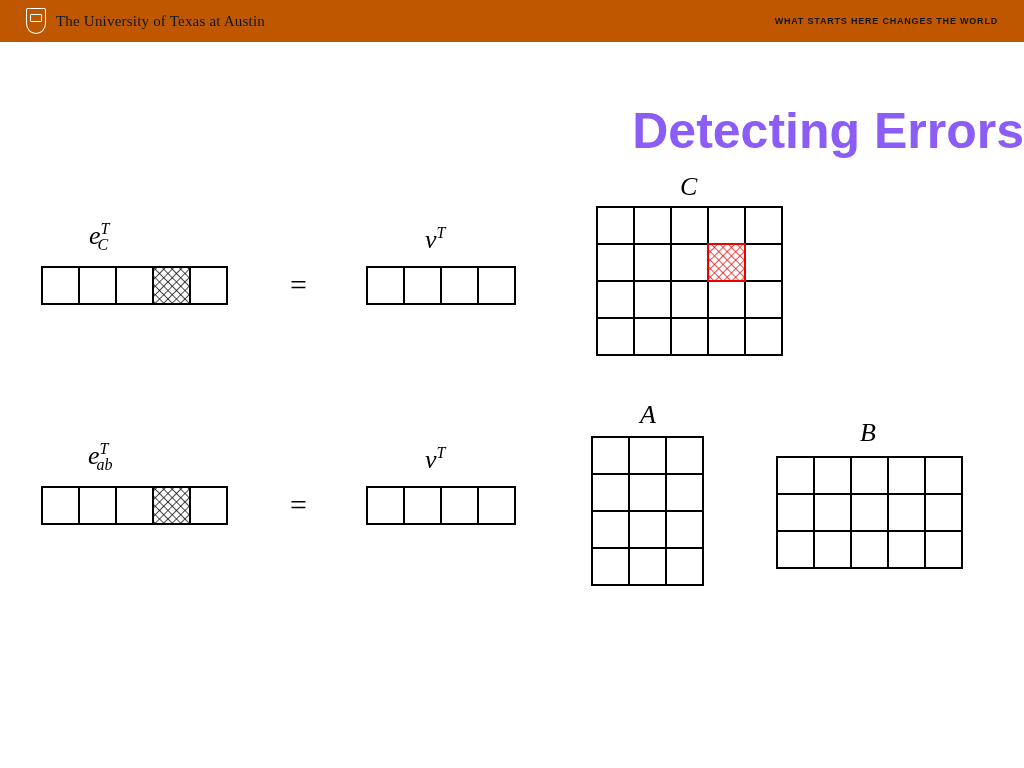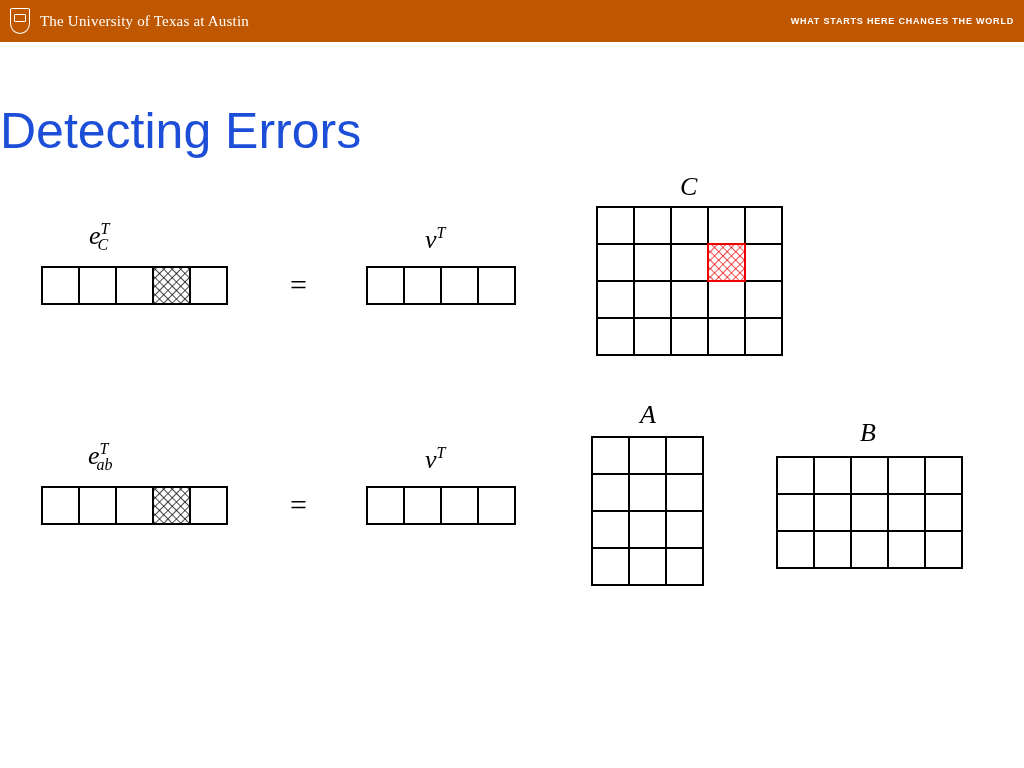--- a/index.html
+++ b/index.html
@@ -11,22 +11,22 @@
     font-family: Arial, Helvetica, sans-serif;
     overflow: hidden;
   }
   .banner {
     background: #bf5700;
     height: 42px;
     width: 100%;
     display: flex;
     align-items: center;
     justify-content: space-between;
-    color: #ffffff;
-    padding: 0 10px;
+    color: #0f172a;
+    padding: 0 26px;
     box-sizing: border-box;
   }
   .banner-left {
     display: flex;
     align-items: center;
     gap: 10px;
   }
   .shield {
     width: 20px;
     height: 26px;
@@ -51,25 +51,25 @@
     font-size: 15px;
     letter-spacing: 0.2px;
   }
   .tagline {
     font-size: 9px;
     font-weight: bold;
     letter-spacing: 0.8px;
     text-align: right;
   }
   .slide-title {
-    text-align: left;
+    text-align: right;
     font-size: 50px;
-    color: #1d4ed8;
+    color: #8b5cf6;
     margin-top: 60px;
-    font-weight: normal;
+    font-weight: bold;
   }
   .content {
     position: relative;
     width: 100%;
   }
   .label {
     position: absolute;
     font-family: 'Times New Roman', Georgia, serif;
     font-size: 26px;
     font-style: italic;

